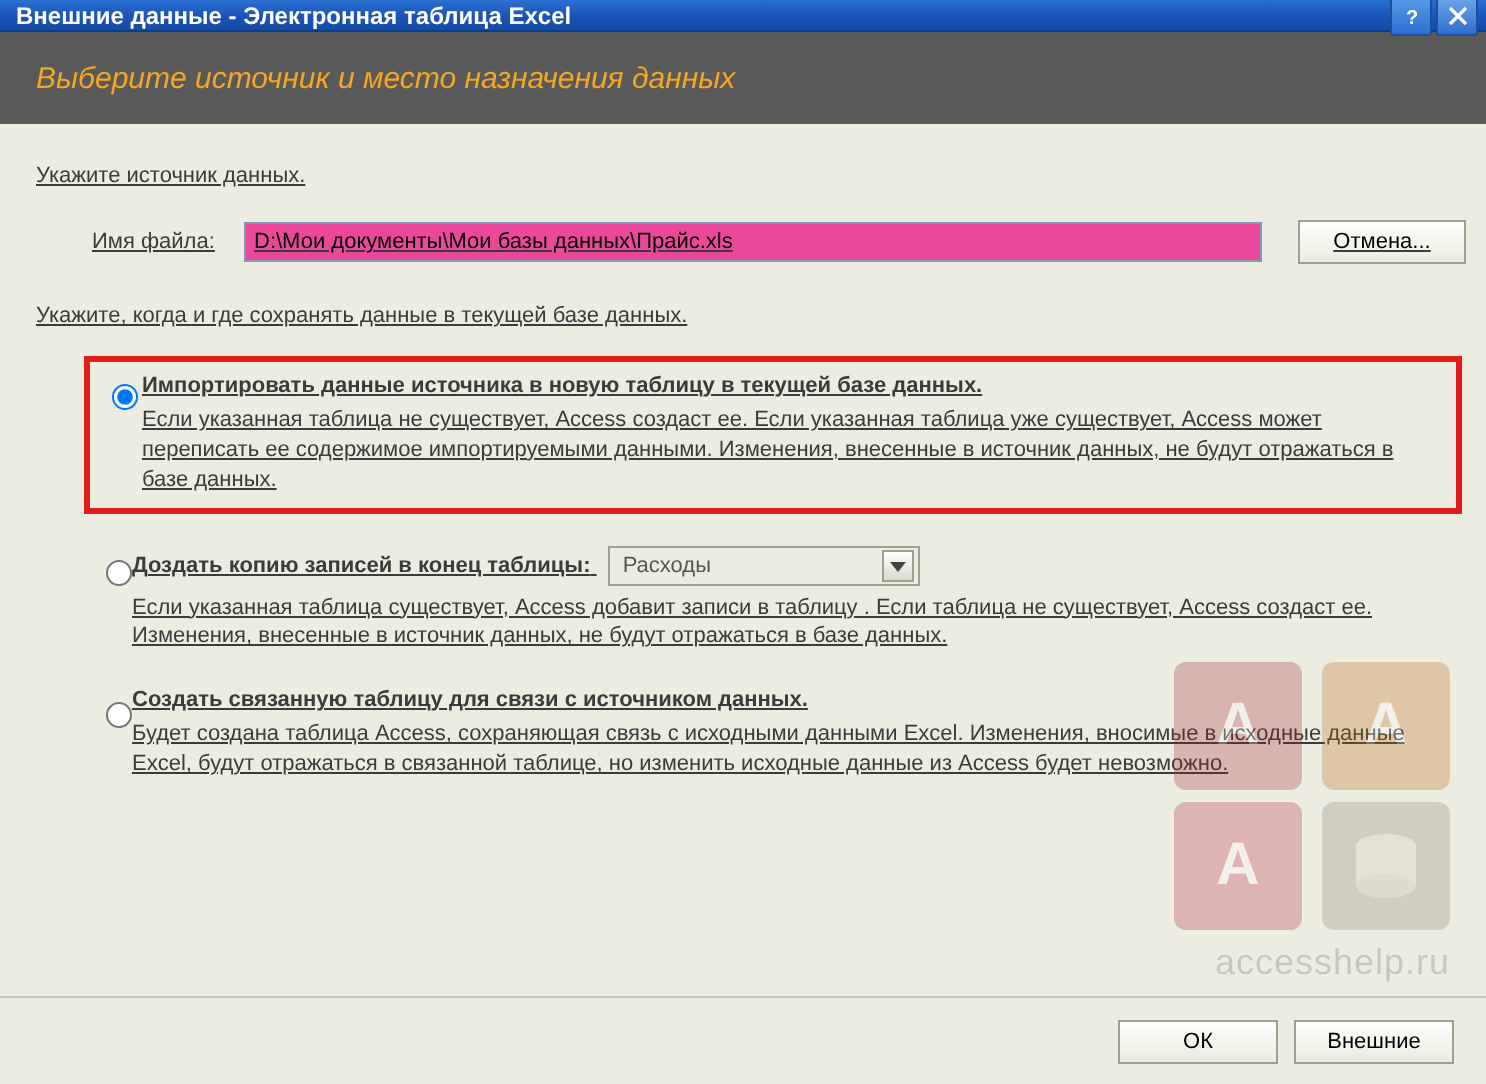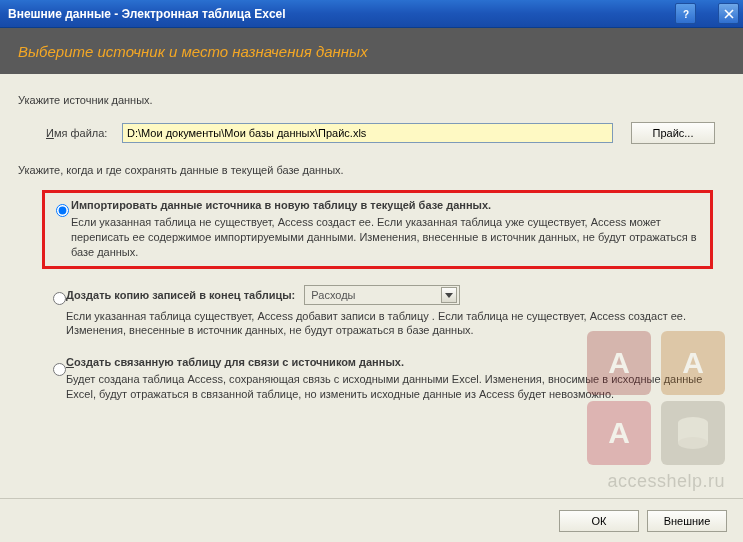--- a/index.html
+++ b/index.html
@@ -6,30 +6,29 @@
   html, body {
     margin: 0; padding: 0;
     width: 743px; height: 542px;
     font-family: Tahoma, "Segoe UI", sans-serif;
     font-size: 11px;
     background: #edece1;
     overflow: hidden;
   }
   .window { width: 743px; height: 542px; background: #edece1; position: relative; }
   .titlebar {
-    height: 28px;
+    height: 16px;
     background: linear-gradient(to bottom, #2a70d0 0%, #1c55b8 50%, #164aa8 100%);
     color: #fff;
     font-size: 12px;
     font-weight: bold;
     display: flex;
     align-items: center;
     padding: 0 4px 0 8px;
     border-bottom: 1px solid #0b3d8c;
-    gap: 20px;
   }
   .titlebar .title { flex: 1; }
   .titlebar .winbtn {
     width: 21px; height: 21px;
     background: linear-gradient(to bottom, #5b9de8, #2f6fd0);
     border: 1px solid #1d4f9f;
     margin-left: 2px;
     display: flex; align-items: center; justify-content: center;
     color: #fff; font-weight: bold;
     border-radius: 2px;
@@ -42,32 +41,33 @@
     display: flex; align-items: center;
     padding: 0 18px;
   }
   .header-band .ht {
     color: #f3a725;
     font-size: 15px;
     font-weight: normal;
     font-style: italic;
   }
   .body {
-    padding: 14px 28px 0 18px;
+    padding: 14px 10px 0 18px;
     color: #3b3b3b;
+    text-decoration: underline;
   }
   .section-label { margin: 6px 0 14px 0; }
   .file-row { display: flex; align-items: center; margin: 16px 0 8px 28px; }
   .file-row .flabel { width: 76px; }
   .file-row .flabel span.u { text-decoration: underline; }
   .file-input {
     flex: 1;
     height: 20px;
     border: 1px solid #7d9ab9;
-    background: #fef9c3;
+    background: #ec4899;
     padding: 2px 4px;
     font-family: inherit;
     font-size: 11px;
   }
   .btn {
     height: 22px;
     min-width: 74px;
     padding: 0 10px;
     background: linear-gradient(to bottom, #fdfdfb, #ecebe0);
     border: 1px solid #9f9f92;
@@ -168,21 +168,21 @@
     <div class="ht">Выберите источник и место назначения данных</div>
   </div>
 
   <div class="body">
 
     <div class="section-label">Укажите источник данных.</div>
 
     <div class="file-row">
       <div class="flabel"><span class="u">И</span><span>мя файла:</span></div>
       <input class="file-input" type="text" value="D:\Мои документы\Мои базы данных\Прайс.xls" style="">
-      <button class="btn browse">Прайс...</button>
+      <button class="btn browse">Отмена...</button>
     </div>
 
     <div class="section-label2">Укажите, когда и где сохранять данные в текущей базе данных.</div>
 
     <div class="options">
 
       <div class="opt highlight">
         <input type="radio" name="mode" checked="" style="">
         <span class="olabel">Импортировать данные источника в новую таблицу в текущей базе данных.</span>
         <div class="odesc">Если указанная таблица не существует, Access создаст ее. Если указанная таблица уже существует, Access может переписать ее содержимое импортируемыми данными. Изменения, внесенные в источник данных, не будут отражаться в базе данных.</div>

